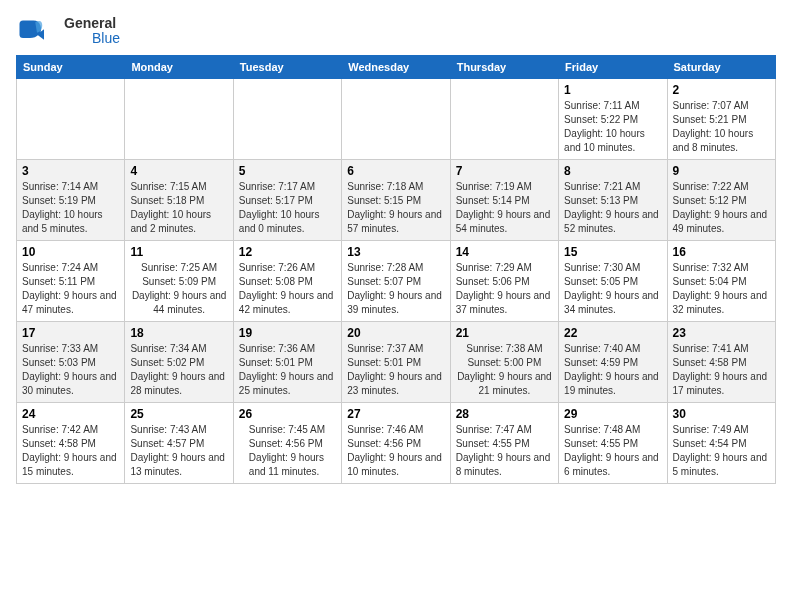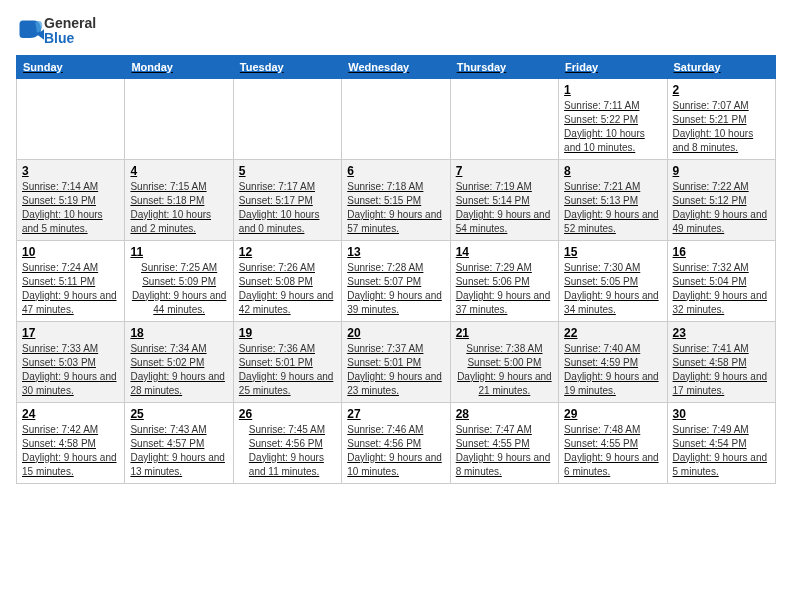--- a/index.html
+++ b/index.html
@@ -12,36 +12,37 @@
     }
     .header-area {
       display: flex;
       align-items: flex-start;
       justify-content: space-between;
       margin-bottom: 8px;
     }
     .logo {
       display: flex;
       align-items: center;
-      gap: 0;
+      gap: 20px;
     }
     .logo-text {
       display: flex;
       flex-direction: column;
       line-height: 1.1;
     }
     .logo-general {
       font-size: 14px;
       font-weight: bold;
       color: #333;
     }
     .logo-blue {
       font-size: 14px;
-      font-weight: bold;
+      font-weight: normal;
       color: #1a6bbf;
+      margin-left: 28px;
     }
     .logo-icon {
       width: 28px;
       height: 28px;
     }
     .title-area {
       text-align: right;
     }
     .month-title {
       font-size: 32px;
@@ -49,21 +50,20 @@
       color: #333;
     }
     .subtitle {
       font-size: 14px;
       color: #555;
     }
     table {
       width: 100%;
       border-collapse: collapse;
       font-size: 10px;
-      text-decoration: underline;
     }
     thead tr th {
       background: #1a6bbf;
       color: #fff;
       text-align: left;
       padding: 5px 6px;
       font-size: 11px;
       font-weight: bold;
       border: 1px solid #1a6bbf;
     }

